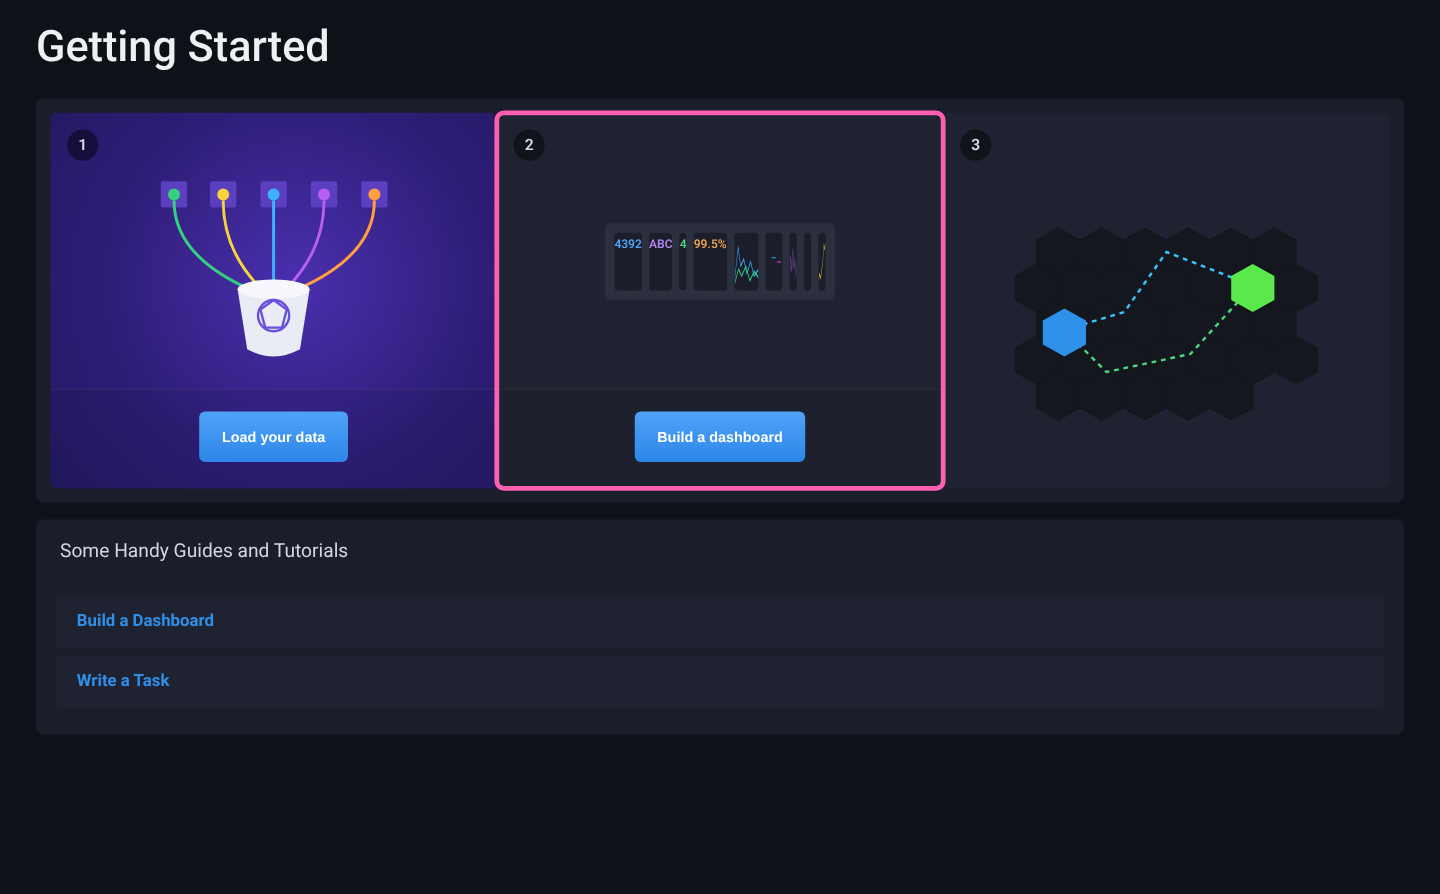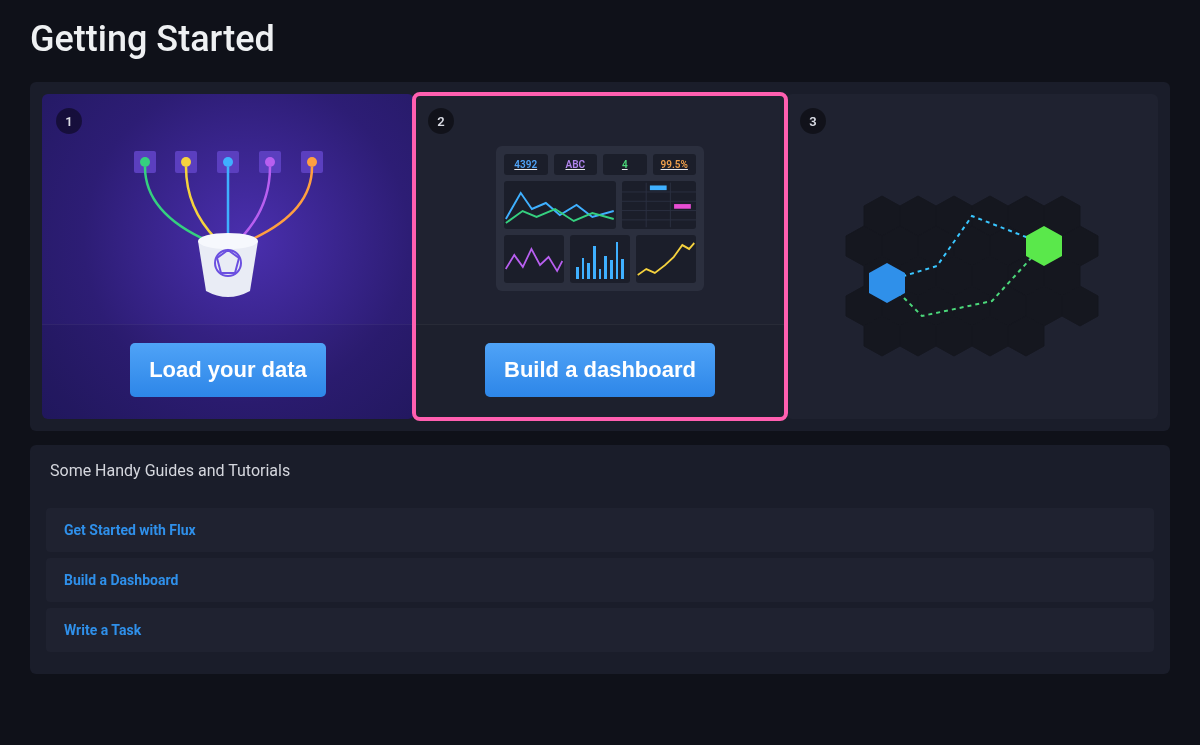--- a/index.html
+++ b/index.html
@@ -75,21 +75,21 @@
     display: flex;
     justify-content: center;
     background: rgba(0,0,0,0.06);
   }
   .btn {
     background: linear-gradient(180deg, #4fa3f7 0%, #2d86e8 100%);
     color: #fff;
     border: none;
     border-radius: 5px;
     padding: 14px 19px;
-    font-size: 22px;
+    font-size: 12px;
     font-weight: 600;
     cursor: pointer;
   }
   .guides-panel {
     background: #1a1d2a;
     border-radius: 6px;
     margin-top: 14px;
     padding: 16px 16px 16px 16px;
   }
   .guides-title {
@@ -107,28 +107,27 @@
     color: #2f90ea;
     font-weight: 700;
     font-size: 14px;
     text-decoration: none;
     margin-bottom: 6px;
     cursor: pointer;
   }
 
   
   .dash {
-    width: 208px;
+    width: 192px;
     background: #2b2f3e;
     border-radius: 6px;
     padding: 8px;
     display: flex;
-    flex-direction: column;
+    flex-direction: row;
     gap: 6px;
-    text-decoration: underline;
   }
   .dash-row { display: flex; gap: 6px; }
   .stat {
     flex: 1;
     background: #1b1e2a;
     border-radius: 3px;
     text-align: center;
     padding: 5px 0;
     font-size: 10px;
     font-weight: 600;
@@ -320,17 +319,16 @@
 
           <polygon points="222,60 240,70 240,90 222,100 204,90 204,70" fill="#5ae84b"></polygon>
         </svg>
       </div>
     </div>
 
   </div>
 
   <div class="guides-panel">
     <div class="guides-title">Some Handy Guides and Tutorials</div>
-    <a class="guide-link">Get Started with Flux</a>
     <a class="guide-link">Build a Dashboard</a>
     <a class="guide-link">Write a Task</a>
   </div>
 </div>
 
 </body></html>

